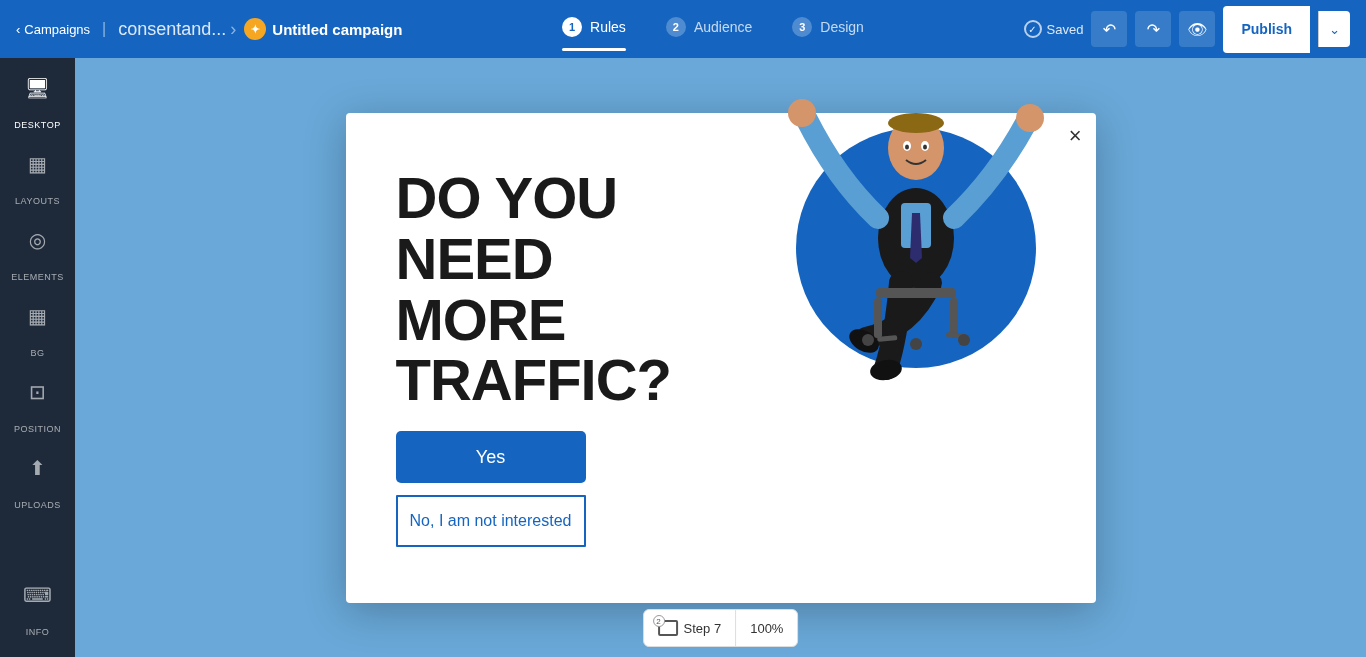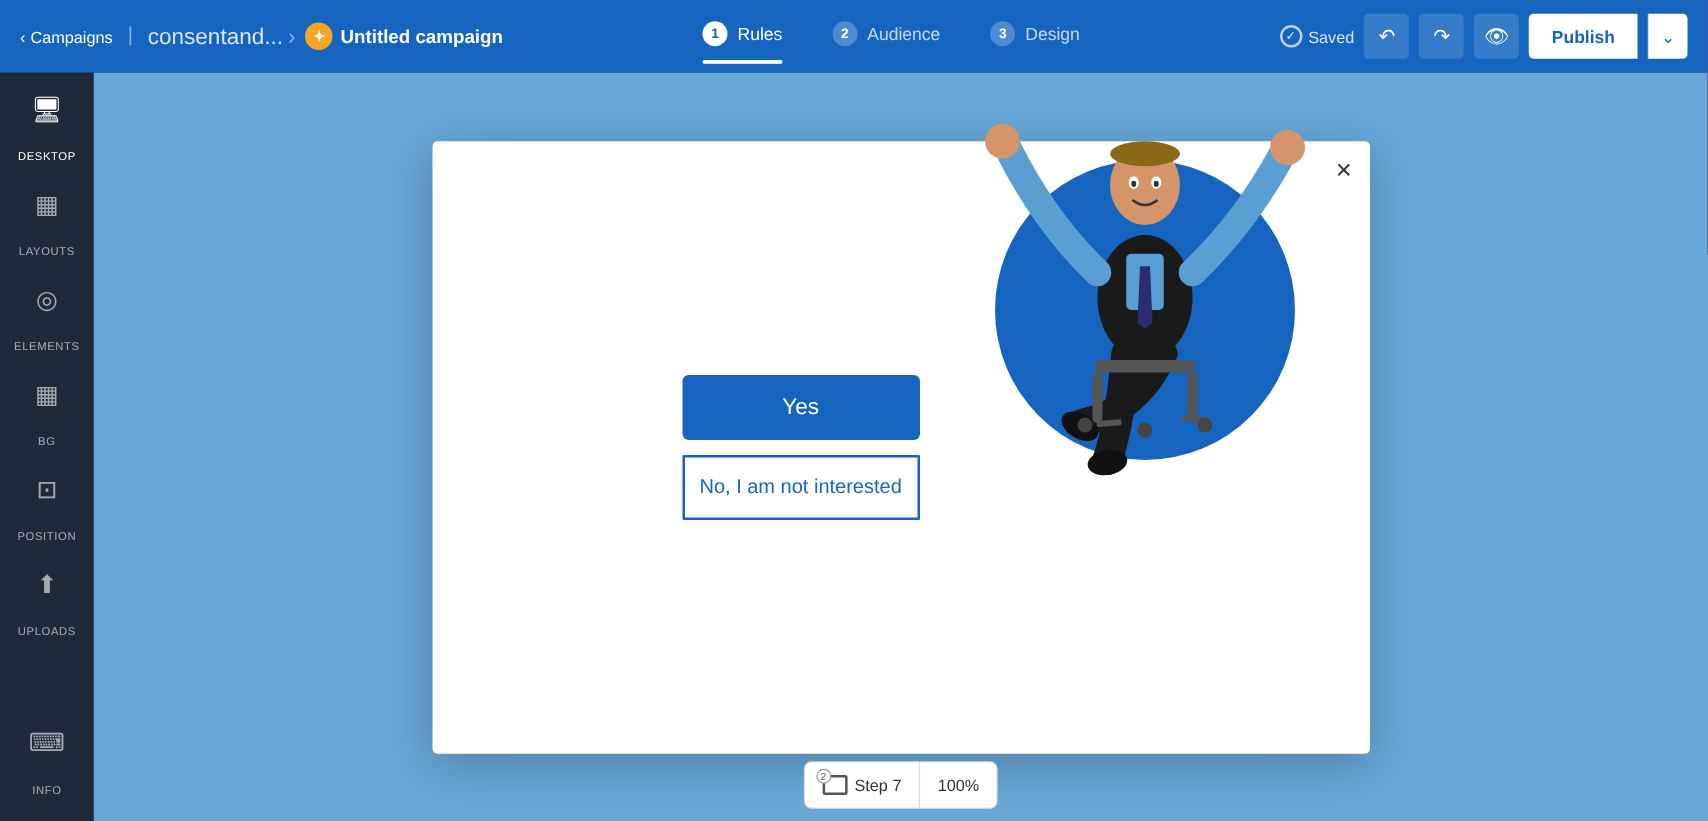--- a/index.html
+++ b/index.html
@@ -106,21 +106,21 @@
     }
     .icon-btn {
       width: 36px; height: 36px;
       background: rgba(255,255,255,0.15);
       border: none; border-radius: 4px;
       cursor: pointer;
       display: flex; align-items: center; justify-content: center;
       color: #fff; font-size: 16px;
     }
     .publish-btn {
-      height: 36px;
+      height: 47px;
       background: #fff;
       color: #1565c0;
       border: none;
       border-radius: 4px 0 0 4px;
       padding: 0 18px;
       font-size: 14px;
       font-weight: 600;
       cursor: pointer;
     }
     .publish-caret {
@@ -218,21 +218,20 @@
       font-weight: 900;
       color: #1a1a1a;
       line-height: 1.05;
       text-transform: uppercase;
       letter-spacing: -1px;
     }
     .popup-buttons {
       display: flex;
       flex-direction: column;
       gap: 12px;
-      align-items: flex-end;
     }
     .popup-btn-yes {
       width: 190px;
       height: 52px;
       background: #1565c0;
       color: #fff;
       border: none;
       border-radius: 5px;
       font-size: 18px;
       cursor: pointer;
@@ -404,20 +403,24 @@
     </div>
   </div>
 
   <div class="canvas-area">
 
     <div class="popup-modal">
       <button class="popup-close">×</button>
 
       <div class="popup-content">
         <div class="popup-left">
+          <div class="popup-headline">
+            <div>DO YOU NEED</div>
+            <div>MORE TRAFFIC?</div>
+          </div>
           <div class="popup-buttons">
             <button class="popup-btn-yes">Yes</button>
             <button class="popup-btn-no">No, I am not interested</button>
           </div>
         </div>
 
         <div class="popup-right">
 
           <div class="person-circle"></div>
 

